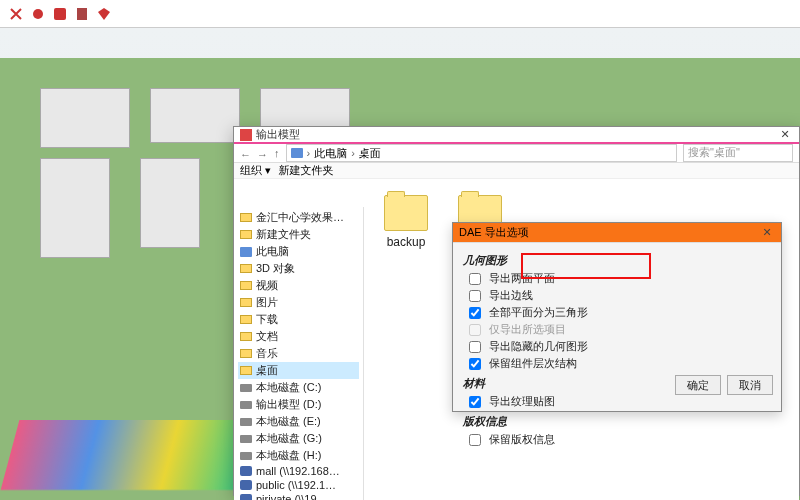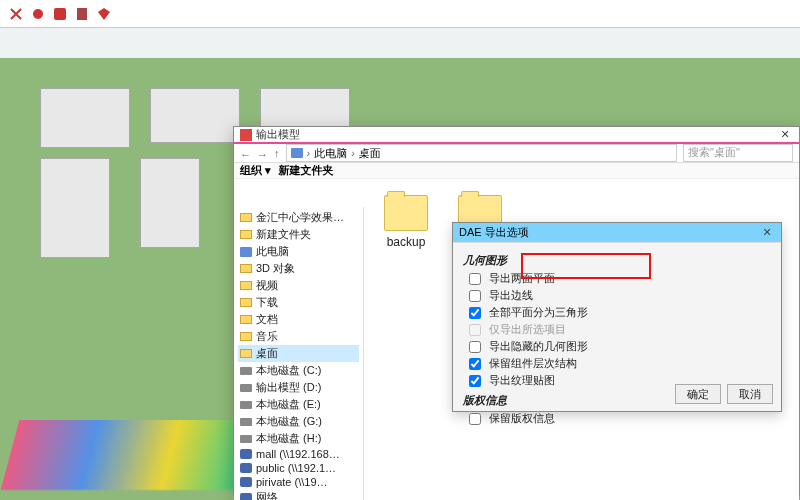--- a/index.html
+++ b/index.html
@@ -17,43 +17,43 @@
 .b4 { left: 40px; top: 130px; width: 70px; height: 100px; }
 .b5 { left: 140px; top: 130px; width: 60px; height: 90px; }
 .colorful { position: absolute; left: 10px; bottom: 10px; width: 240px; height: 70px; background: linear-gradient(90deg, #ff4488, #4488ff, #ffdd22, #22cc88); opacity: 0.8; transform: skewX(-15deg); }
 
 .save-dialog { position: absolute; left: 233px; top: 126px; width: 567px; height: 370px; background: #fafafa; border: 1px solid #888; box-shadow: 0 4px 16px rgba(0,0,0,0.25); display: flex; flex-direction: column; font-size: 11px; }
 .sd-title { height: 24px; background: #fff; border-bottom: 2px solid #ec4899; display: flex; align-items: center; padding: 0 6px; gap: 4px; color: #333; }
 .sd-title .sp { flex: 1; }
 .sd-nav { height: 26px; display: flex; align-items: center; padding: 0 6px; gap: 6px; border-bottom: 1px solid #ddd; background: #fff; }
 .sd-nav .crumbs { flex: 1; background: #fff; border: 1px solid #ccc; height: 18px; padding: 0 4px; display: flex; align-items: center; gap: 4px; }
 .sd-nav .search { width: 110px; height: 18px; border: 1px solid #ccc; padding: 0 4px; color: #999; }
-.sd-tools { height: 22px; display: flex; align-items: center; padding: 0 6px; gap: 8px; background: #fafafa; border-bottom: 1px solid #eee; font-weight: bold; }
+.sd-tools { height: 22px; display: flex; align-items: center; padding: 0 6px; gap: 8px; background: #fafafa; border-bottom: 1px solid #eee; }
 .sd-body { flex: 1; display: flex; background: #fff; }
 .sd-tree { width: 130px; border-right: 1px solid #e0e0e0; overflow: hidden; padding: 2px 4px; margin-top: 28px; }
 .sd-tree .itm { display: flex; align-items: center; gap: 4px; padding: 1px 2px; color: #222; white-space: nowrap; }
 .sd-tree .sel { background: #ccebff; }
 .sd-files { flex: 1; display: flex; align-items: flex-start; gap: 22px; padding: 16px; }
 .folder { text-align: center; width: 52px; }
 .folder-ico { width: 44px; height: 36px; background: #ffe890; border: 1px solid #d4b848; border-radius: 2px; margin: 0 auto 4px; position: relative; }
 .folder-ico::before { content: ""; position: absolute; left: 2px; top: -5px; width: 16px; height: 5px; background: #ffe890; border: 1px solid #d4b848; border-bottom: none; border-radius: 2px 2px 0 0; }
 .folder-name { font-size: 12px; color: #222; }
 .sd-fields { border-top: 1px solid #ddd; background: #f0f0f0; padding: 6px 10px; }
 .btn { min-width: 46px; height: 20px; background: #efefef; border: 1px solid #aaa; display: inline-flex; align-items: center; justify-content: center; padding: 0 8px; font-size: 11px; color: #222; }
 
 .opts-dialog { position: absolute; left: 452px; top: 222px; width: 330px; height: 190px; background: #f4f4f4; border: 1px solid #888; box-shadow: 0 4px 12px rgba(0,0,0,0.2); font-size: 11px; }
-.opts-title { height: 20px; background: #7dd3fc; border-bottom: 1px solid #ddd; display: flex; align-items: center; padding: 0 6px; }
+.opts-title { height: 20px; background: #f97316; border-bottom: 1px solid #ddd; display: flex; align-items: center; padding: 0 6px; }
 .opts-title .sp { flex: 1; }
 .opts-body { padding: 6px 10px; }
 .opts-body .grp { font-weight: bold; color: #222; margin: 4px 0 2px; font-style: italic; }
 .opts-body .chk { display: flex; align-items: center; gap: 8px; padding: 1px 0 1px 6px; color: #222; }
 .opts-body .chk.dis { color: #999; }
 .opts-body .chk input { margin: 0; width: 12px; height: 12px; }
 .red-box { border: 2px solid #e11; position: absolute; }
-.opts-btns { position: absolute; bottom: 7px; right: 8px; display: flex; gap: 6px; padding-left: 21px; }
+.opts-btns { position: absolute; bottom: 16px; right: 8px; display: flex; gap: 6px; padding-left: 21px; }
 
 .ic-sm { width: 12px; height: 12px; display: inline-block; }
 .ic-folder { background: #ffd766; border: 1px solid #caa530; width: 12px; height: 9px; }
 .ic-pc { background: #5b8dd8; width: 12px; height: 10px; border-radius: 1px; }
 .ic-drive { background: #888; width: 12px; height: 8px; border-radius: 1px; }
 .ic-net { background: #46a; width: 12px; height: 10px; border-radius: 2px; }
 .chev { color: #666; }
 .win-x { width:16px; text-align:center; color:#444; }
 </style>
 </head>
@@ -130,20 +130,24 @@
         <div class="itm">
           <span class="ic-sm ic-folder"></span>
           <span>3D 对象</span>
         </div>
         <div class="itm">
           <span class="ic-sm ic-folder"></span>
           <span>视频</span>
         </div>
         <div class="itm">
           <span class="ic-sm ic-folder"></span>
+          <span>图片</span>
+        </div>
+        <div class="itm">
+          <span class="ic-sm ic-folder"></span>
           <span>下载</span>
         </div>
         <div class="itm">
           <span class="ic-sm ic-folder"></span>
           <span>文档</span>
         </div>
         <div class="itm">
           <span class="ic-sm ic-folder"></span>
           <span>音乐</span>
         </div>
@@ -232,20 +236,21 @@
         <span>仅导出所选项目</span>
       </label>
     <label class="chk">
         <input type="checkbox" style="">
         <span>导出隐藏的几何图形</span>
       </label>
     <label class="chk">
         <input type="checkbox" checked="" style="">
         <span>保留组件层次结构</span>
       </label>
+    <div class="grp">材料</div>
     <label class="chk">
         <input type="checkbox" checked="" style="">
         <span>导出纹理贴图</span>
       </label>
     <div class="grp">版权信息</div>
     <label class="chk">
         <input type="checkbox" style="">
         <span>保留版权信息</span>
       </label>
   </div>

